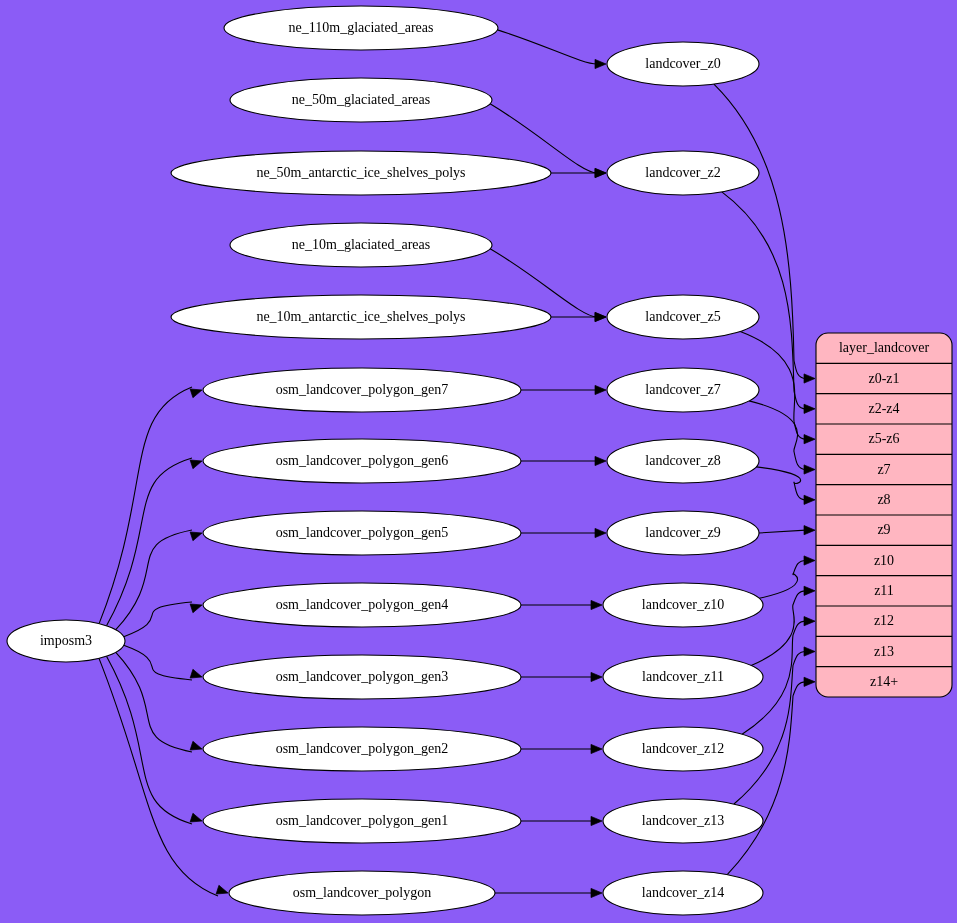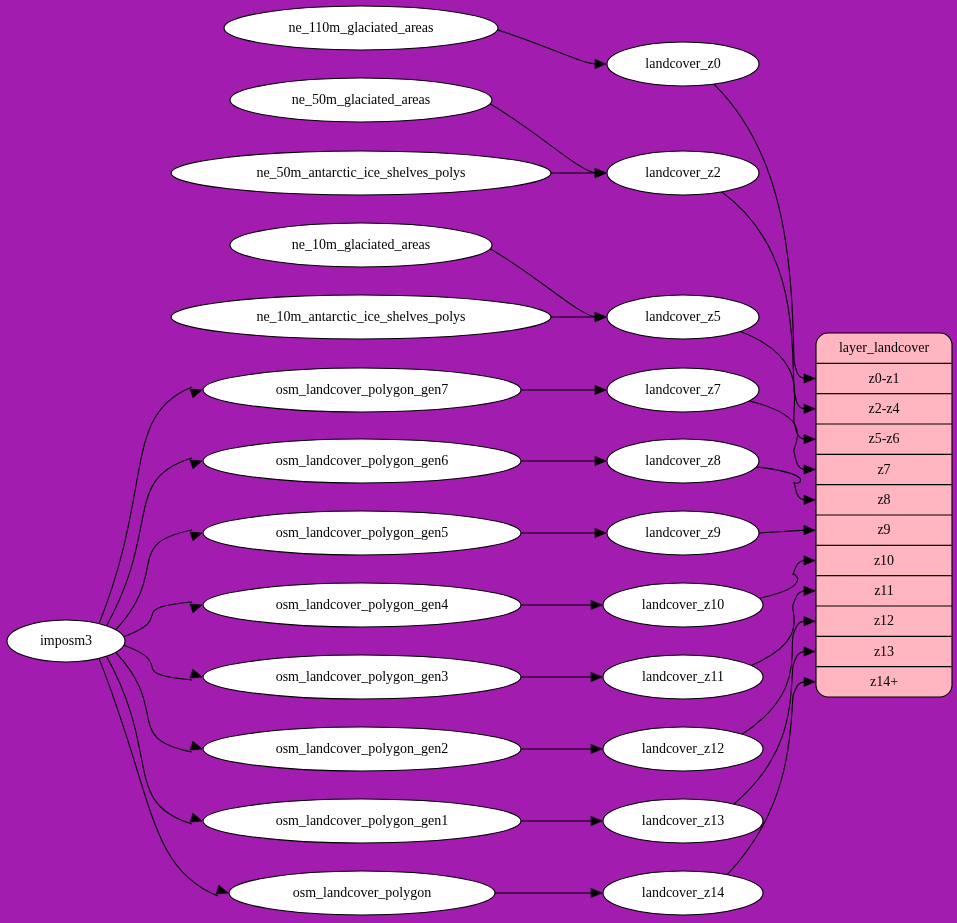--- a/index.html
+++ b/index.html
@@ -7,21 +7,21 @@
     padding: 0;
     background: #ffffff;
   }
   body {
     font-family: "Liberation Serif", "DejaVu Serif", serif;
   }
   #canvas {
     position: relative;
     width: 957px;
     height: 923px;
-    background: #a21caf;
+    background: #8b5cf6;
     overflow: hidden;
   }
   #graph-svg {
     position: absolute;
     left: 0;
     top: 0;
     width: 957px;
     height: 923px;
   }
   .node-ellipse {

